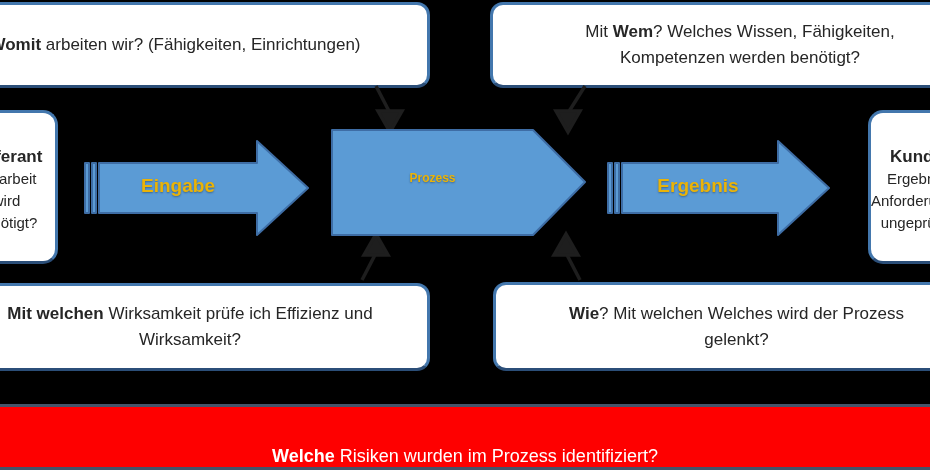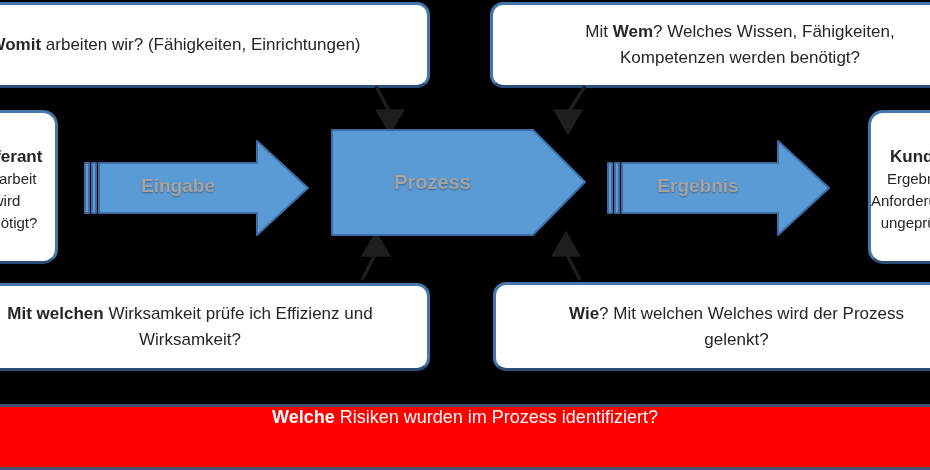--- a/index.html
+++ b/index.html
@@ -24,29 +24,29 @@
   .b{font-weight:bold;}
   .box-top-left{left:-80px;top:2px;width:510px;height:86px;}
   .box-top-right{left:490px;top:2px;width:500px;height:86px;}
   .box-bottom-left{left:-50px;top:283px;width:480px;height:88px;}
   .box-bottom-right{left:493px;top:282px;width:487px;height:89px;}
   .side-box{font-size:15px;line-height:22px;border-radius:15px;padding-top:6px;}
   .side-box .title{font-size:17px;font-weight:bold;}
   .box-supplier{left:-45px;top:110px;width:103px;height:154px;}
   .box-customer{left:868px;top:110px;width:97px;height:154px;}
   .arrow-layer{position:absolute;left:0;top:0;width:930px;height:470px;pointer-events:none;}
-  .arrow-label{position:absolute;color:#a3a3a3;font-weight:bold;text-align:center;
+  .arrow-label{position:absolute;color:#eab308;font-weight:bold;text-align:center;
                text-shadow:0 1px 2px rgba(0,0,0,0.35);}
   .label-input{left:95px;top:175px;width:166px;font-size:19px;}
-  .label-process{left:332px;top:171px;width:201px;font-size:20px;}
+  .label-process{left:332px;top:171px;width:201px;font-size:12px;}
   .label-output{left:614px;top:175px;width:168px;font-size:19px;}
   .banner{position:absolute;left:0;top:404px;width:930px;height:66px;box-sizing:border-box;
           background:var(--banner-red);
           border-top:3px solid var(--banner-border);border-bottom:3px solid var(--banner-border);
-          display:flex;align-items:flex-start;justify-content:center;
+          display:flex;align-items:flex-end;justify-content:center;
           color:#fff;font-size:18px;}
 </style>
 </head>
 <body>
 
 <div class="stage">
 
   <div class="box box-top-left">
     <div class="line"><span class="b">Womit</span><span> arbeiten wir? (Fähigkeiten, Einrichtungen)</span></div>
   </div>

